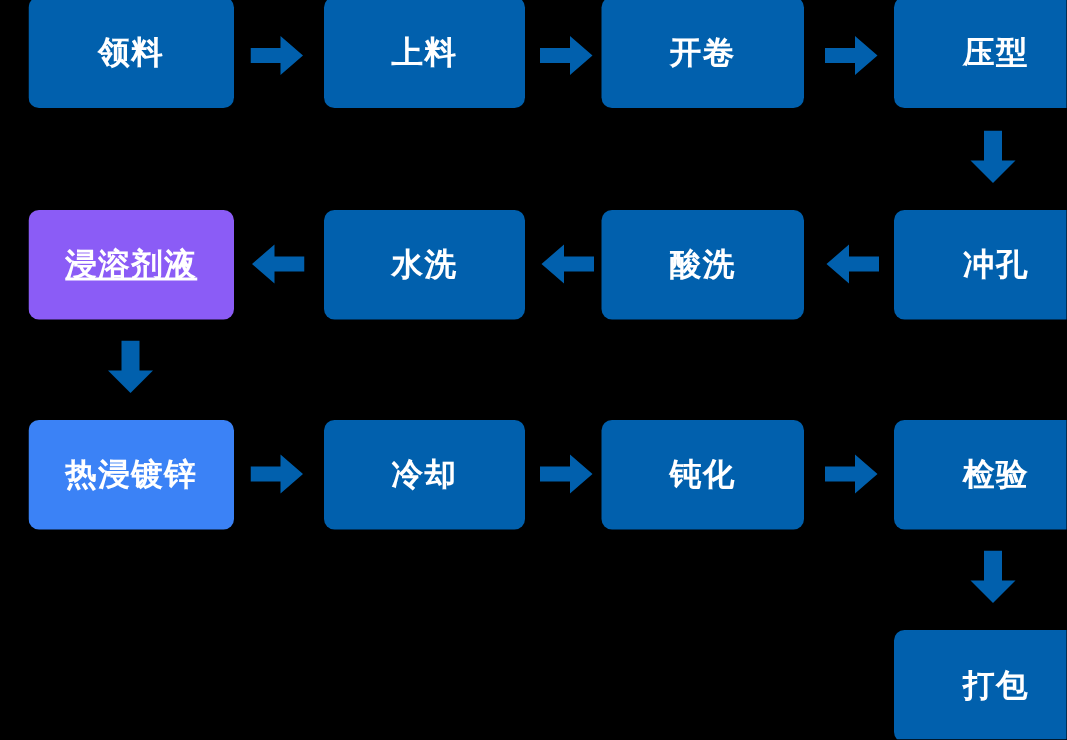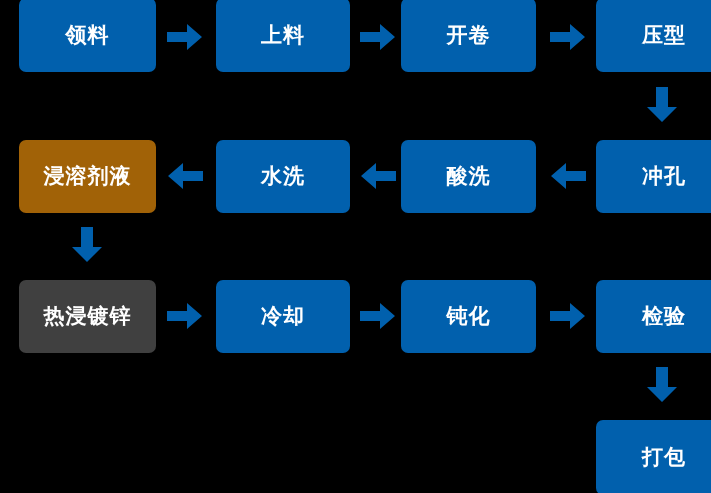--- a/index.html
+++ b/index.html
@@ -39,25 +39,25 @@
   .arrow svg { display: block; }
 </style>
 </head>
 <body>
 
 <div id="canvas" style="background: rgb(0, 0, 0);">
     <div class="node" style="left: 0px; top: -2px; width: 137px; height: 74px; background: rgb(1, 96, 173); color: rgb(255, 255, 255);">领料</div>
     <div class="node" style="left: 197px; top: -2px; width: 134px; height: 74px; background: rgb(1, 96, 173); color: rgb(255, 255, 255);">上料</div>
     <div class="node" style="left: 382px; top: -2px; width: 135px; height: 74px; background: rgb(1, 96, 173); color: rgb(255, 255, 255);">开卷</div>
     <div class="node" style="left: 577px; top: -2px; width: 136px; height: 74px; background: rgb(1, 96, 173); color: rgb(255, 255, 255);">压型</div>
-    <div class="node" style="left: 0px; top: 140px; width: 137px; height: 73px; background: #a16207; color: rgb(255, 255, 255);">浸溶剂液</div>
+    <div class="node" style="left: 0px; top: 140px; width: 137px; height: 73px; background: #8b5cf6; color: rgb(255, 255, 255); text-decoration: underline;">浸溶剂液</div>
     <div class="node" style="left: 197px; top: 140px; width: 134px; height: 73px; background: rgb(1, 96, 173); color: rgb(255, 255, 255);">水洗</div>
     <div class="node" style="left: 382px; top: 140px; width: 135px; height: 73px; background: rgb(1, 96, 173); color: rgb(255, 255, 255);">酸洗</div>
     <div class="node" style="left: 577px; top: 140px; width: 136px; height: 73px; background: rgb(1, 96, 173); color: rgb(255, 255, 255);">冲孔</div>
-    <div class="node" style="left: 0px; top: 280px; width: 137px; height: 73px; background: #404040; color: rgb(255, 255, 255);">热浸镀锌</div>
+    <div class="node" style="left: 0px; top: 280px; width: 137px; height: 73px; background: #3b82f6; color: rgb(255, 255, 255);">热浸镀锌</div>
     <div class="node" style="left: 197px; top: 280px; width: 134px; height: 73px; background: rgb(1, 96, 173); color: rgb(255, 255, 255);">冷却</div>
     <div class="node" style="left: 382px; top: 280px; width: 135px; height: 73px; background: rgb(1, 96, 173); color: rgb(255, 255, 255);">钝化</div>
     <div class="node" style="left: 577px; top: 280px; width: 136px; height: 73px; background: rgb(1, 96, 173); color: rgb(255, 255, 255);">检验</div>
     <div class="node" style="left: 577px; top: 420px; width: 136px; height: 75px; background: rgb(1, 96, 173); color: rgb(255, 255, 255);">打包</div>
     <span class="arrow" style="left: 148px; top: 23px;">
       <svg width="36" height="28" viewBox="0 0 36 28">
         <path d="M0 9 H20 V1 L35 14 L20 27 V19 H0 Z" fill="#0160ad"></path>
       </svg>
     </span>
     <span class="arrow" style="left: 341px; top: 23px;">

